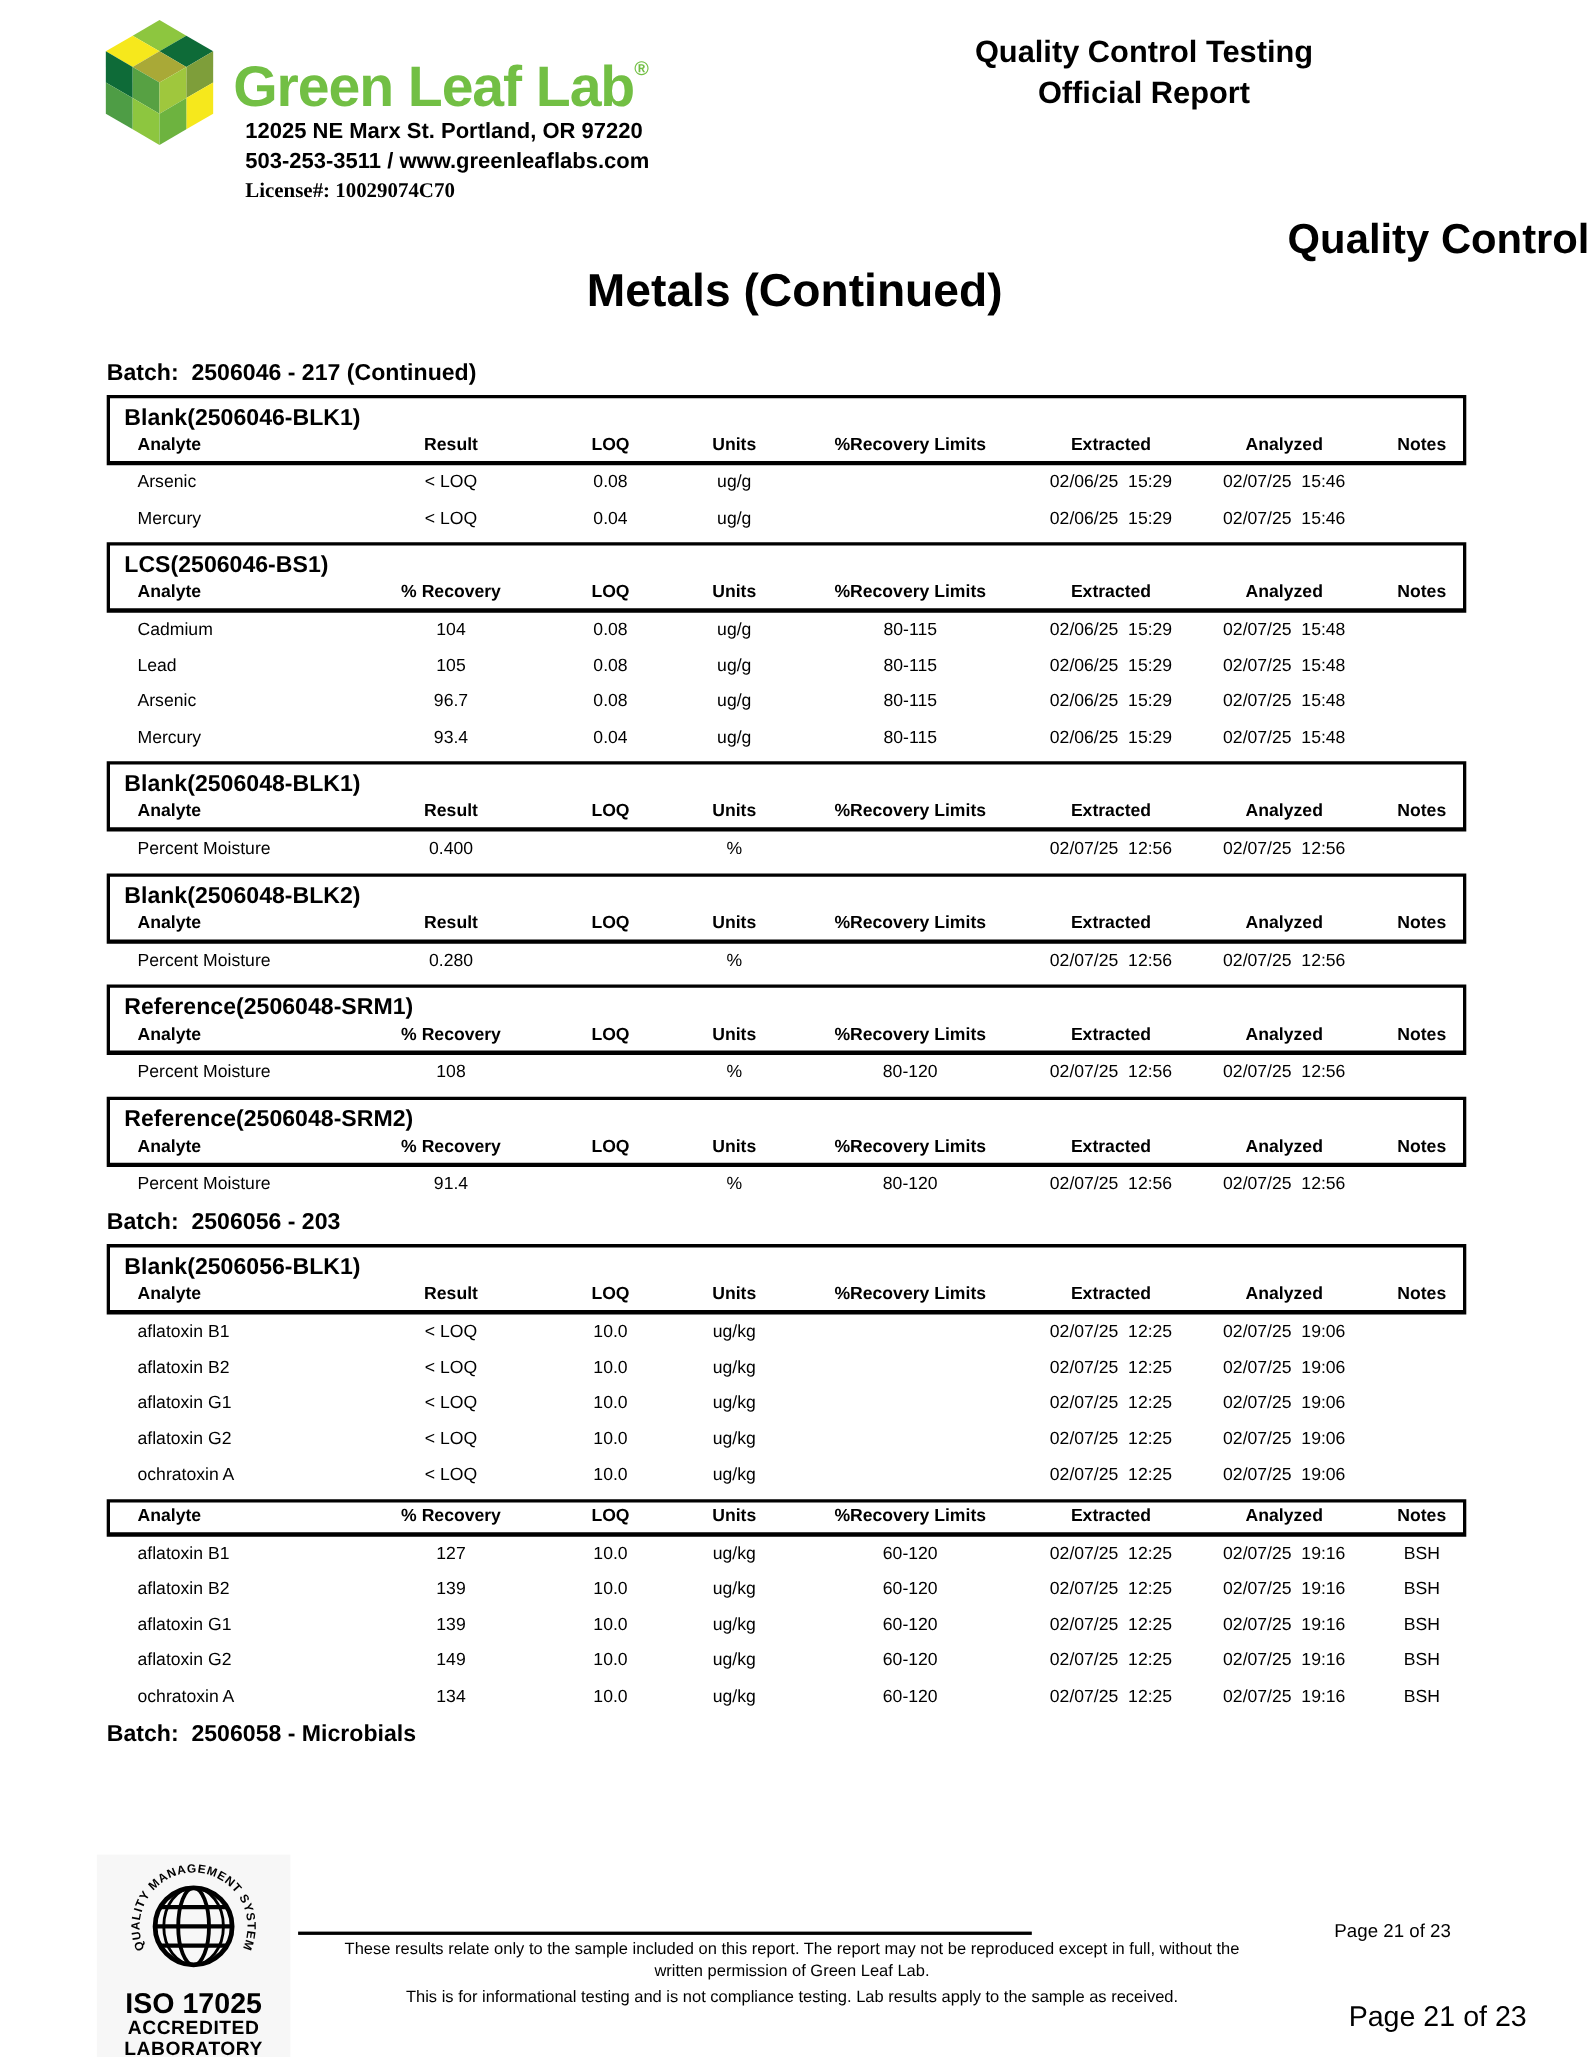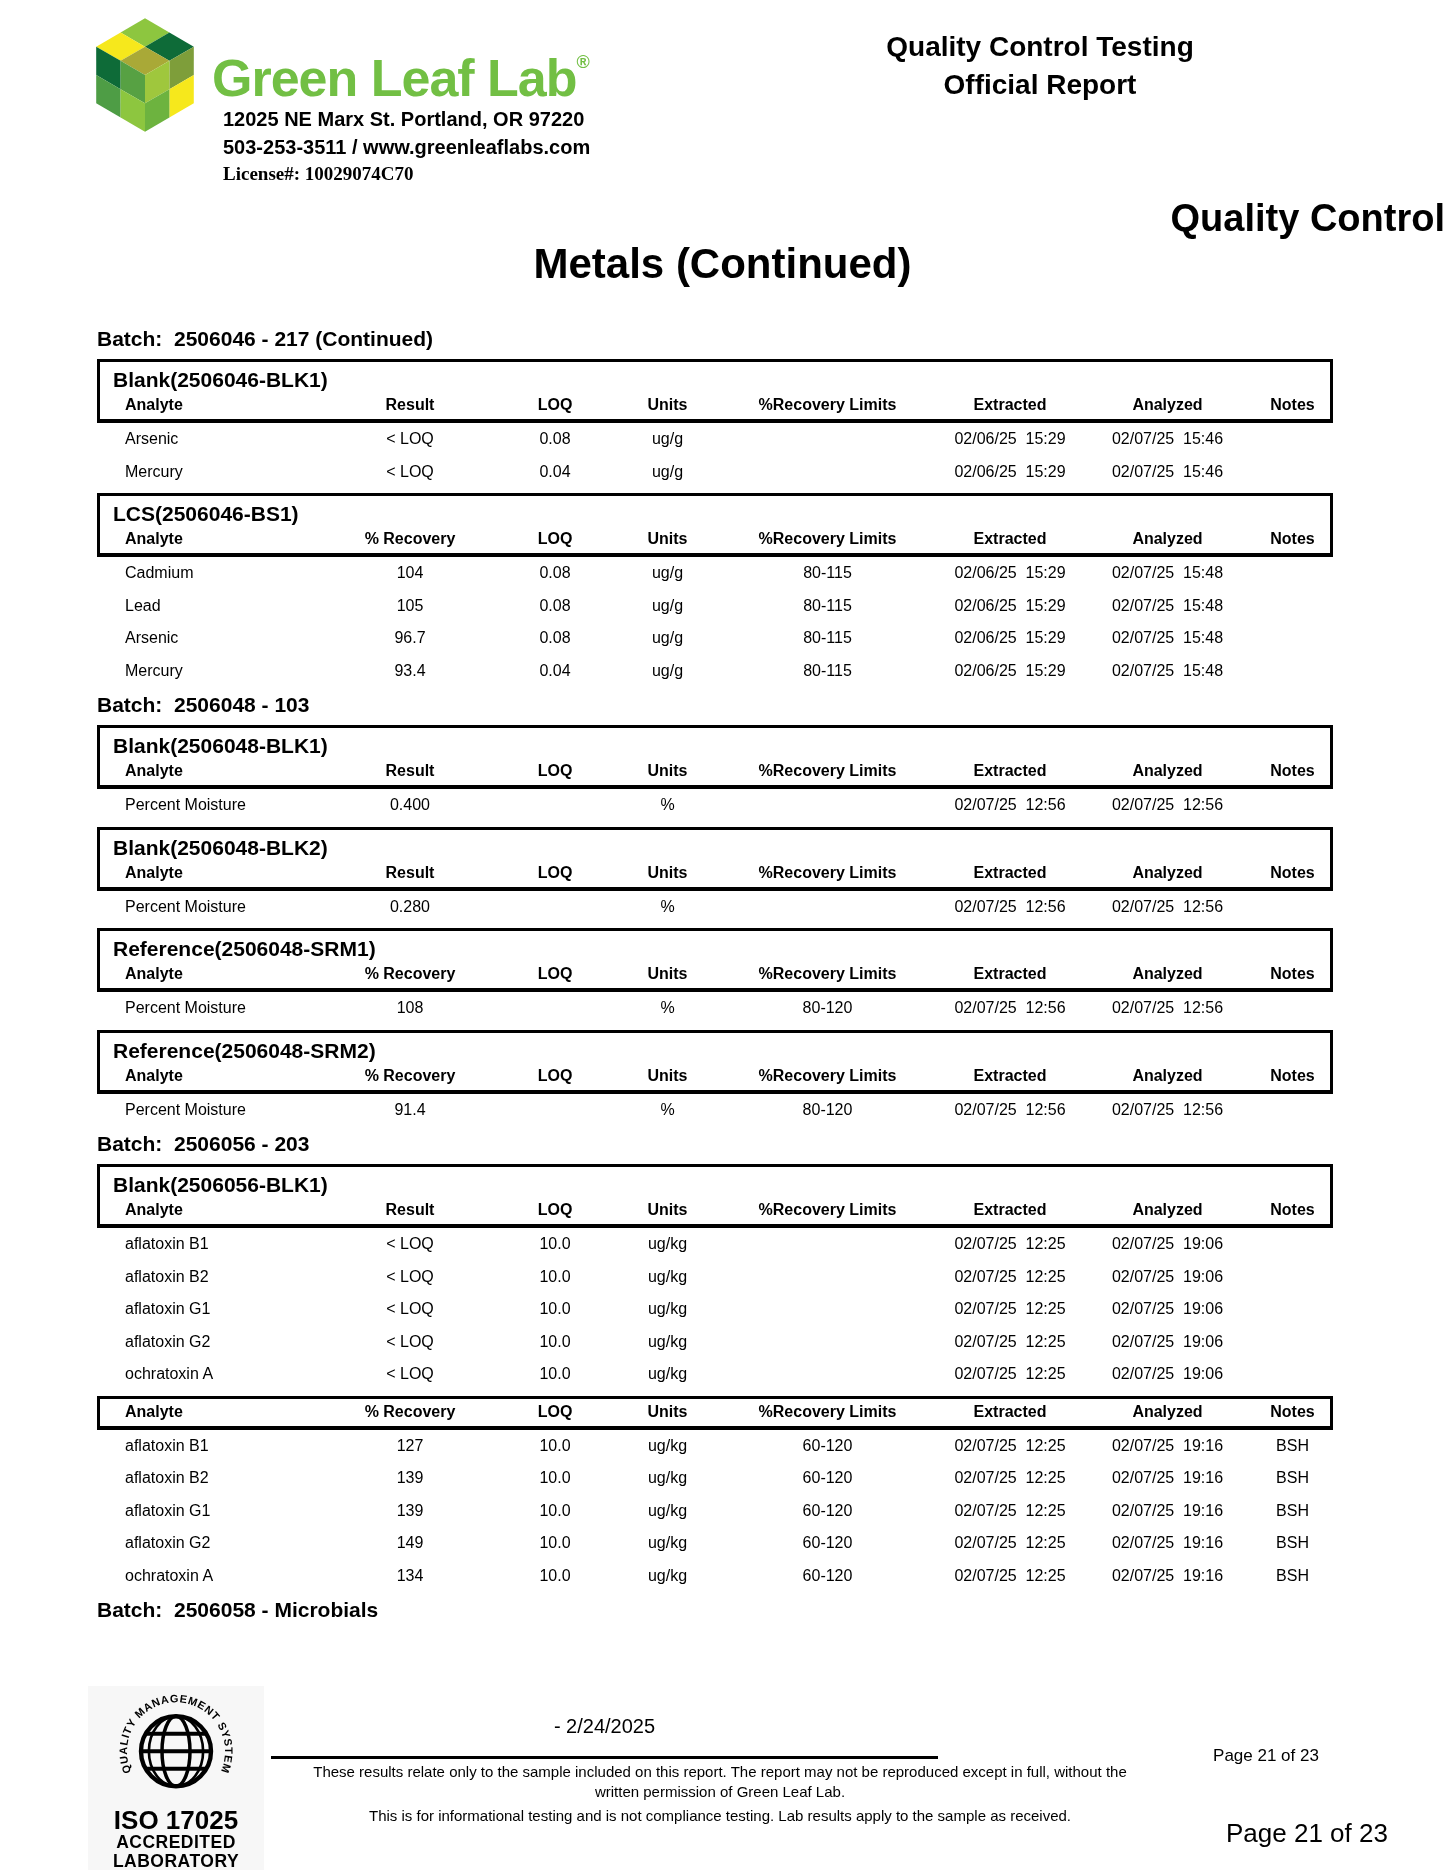--- a/index.html
+++ b/index.html
@@ -164,21 +164,20 @@
           <div class="cell c0">Mercury</div>
           <div class="cell c1">93.4</div>
           <div class="cell c2">0.04</div>
           <div class="cell c3">ug/g</div>
           <div class="cell c4">80-115</div>
           <div class="cell c5">02/06/25  15:29</div>
           <div class="cell c6">02/07/25  15:48</div>
           <div class="cell c7"></div>
         </div>
       </div>
-      <div class="batch-heading">Batch:  2506048 - 103</div>
       <div class="qc-box">
         <div class="qc-box-title">Blank(2506048-BLK1)</div>
         <div class="qc-grid qc-head">
           <div class="cell c0">Analyte</div>
           <div class="cell c1">Result</div>
           <div class="cell c2">LOQ</div>
           <div class="cell c3">Units</div>
           <div class="cell c4">%Recovery Limits</div>
           <div class="cell c5">Extracted</div>
           <div class="cell c6">Analyzed</div>
@@ -418,21 +417,20 @@
       <ellipse cx="80" cy="72" rx="31" ry="40" fill="none" stroke="#000" stroke-width="3"></ellipse>
       <line x1="45" y1="52" x2="115" y2="52" stroke="#000" stroke-width="4.5"></line>
       <line x1="40" y1="72" x2="120" y2="72" stroke="#000" stroke-width="4.5"></line>
       <line x1="45" y1="92" x2="115" y2="92" stroke="#000" stroke-width="4.5"></line>
     </svg>
     <div class="iso-line1">ISO 17025</div>
     <div class="iso-line2">ACCREDITED</div>
     <div class="iso-line3">LABORATORY</div>
   </div>
 
-  <div class="sig-date">- 2/24/2025</div>
   <div class="sig-line"></div>
   <div class="legal legal1">These results relate only to the sample included on this report. The report may not be reproduced except in full, without the</div>
   <div class="legal legal3">This is for informational testing and is not compliance testing. Lab results apply to the sample as received.</div>
   <div class="legal legal2">written permission of Green Leaf Lab.</div>
   <div class="page-num-small">Page 21 of 23</div>
   <div class="page-num-large">Page 21 of 23</div>
 
 </div>
 
 </body></html>

